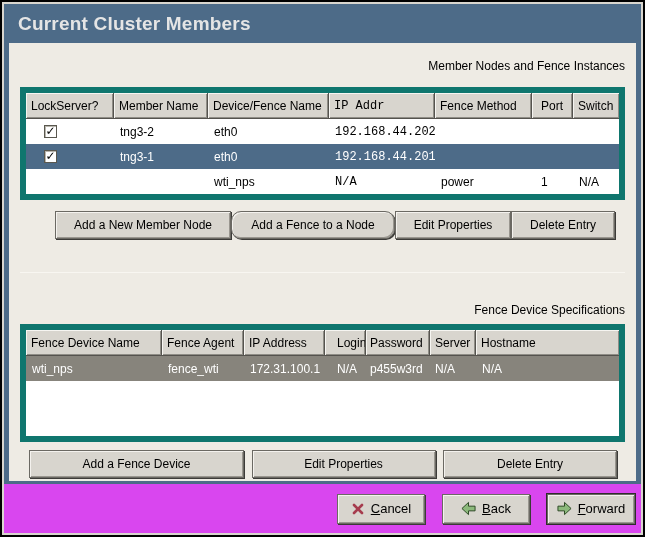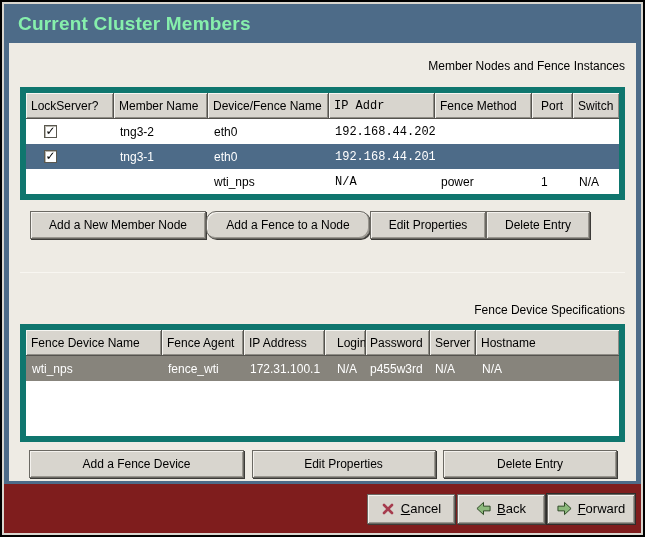--- a/index.html
+++ b/index.html
@@ -6,21 +6,21 @@
   html,body { background:#888; }
   body { font-family:"Liberation Sans","DejaVu Sans",sans-serif; }
 
   .screen { width:645px; height:537px; background:#000; padding:2px; }
   .frame  { width:100%; height:100%; background:#d9d6cf; padding:2px;
             display:flex; flex-direction:column; }
 
   .blue-panel { background:#4d6b88; padding:0 5px 3px 5px;
                 display:flex; flex-direction:column; }
   .titlebar { height:39px; display:flex; align-items:center; padding-left:9px; }
-  .titlebar .title { color:#86efac; font-size:19px; font-weight:bold; letter-spacing:0.2px; }
+  .titlebar .title { color:#e5e5e5; font-size:19px; font-weight:bold; letter-spacing:0.2px; }
 
   .content { background:#eeebe4; height:438px; padding:16px 11px 0 11px; overflow:hidden; }
 
   .section-title { font-size:12px; color:#000; text-align:right; line-height:14px; }
   .st1 { margin-bottom:14px; }
   .st2 { margin-top:30px; margin-bottom:7px; }
 
   
   .tree { border:6px solid #0f766e; background:#fff; }
   .thead { display:flex; }
@@ -62,33 +62,33 @@
               font-size:12px; line-height:11px; text-align:center; color:#000;
               font-weight:bold; display:inline-block; }
 
   
   .btn { background:#d8d5ce; font-size:12px; color:#000;
          border:1px solid #6b6963; height:28px;
          display:flex; align-items:center; justify-content:center;
          box-shadow:1px 1px 0 #3c3b38, inset 1px 1px 0 #f4f2ee, inset -1px -1px 0 #99968f;
          white-space:nowrap; cursor:default; }
 
-  .btnrow1 { display:flex; margin:11px 10px 0 10px; justify-content:flex-start; }
+  .btnrow1 { display:flex; margin:11px 10px 0 10px; justify-content:flex-end; }
   .btnrow1 .b1 { width:176px; } .btnrow1 .b2 { width:164px;border-radius:10px; }
   .btnrow1 .b3 { width:116px; } .btnrow1 .b4 { width:104px; }
 
   .separator { height:1px; background:#96948c; margin-top:33px;
                border-bottom:1px solid #f8f6f1; }
 
   .btnrow2 { display:flex; margin:8px 8px 0 9px; justify-content:space-between; }
   .btnrow2 .b1 { width:215px; } .btnrow2 .b2 { width:184px; } .btnrow2 .b3 { width:174px; }
 
   
-  .bottom-bar { flex:1; background:#7f1d1d; display:flex; justify-content:flex-end;
-                align-items:center; gap:2px; padding-right:6px; }
+  .bottom-bar { flex:1; background:#d946ef; display:flex; justify-content:flex-end;
+                align-items:center; gap:17px; padding-right:6px; }
   .stock-btn { width:88px; height:30px; font-size:13px; gap:6px; }
   .stock-btn.default { box-shadow:0 0 0 1px #2e2d2b, 1px 1px 0 #2e2d2b,
                        inset 1px 1px 0 #f4f2ee, inset -1px -1px 0 #99968f; }
   .mnemonic { text-decoration:underline; }
   .icon svg { display:block; }
 </style>
 </head>
 <body>
 
 <div class="screen">

